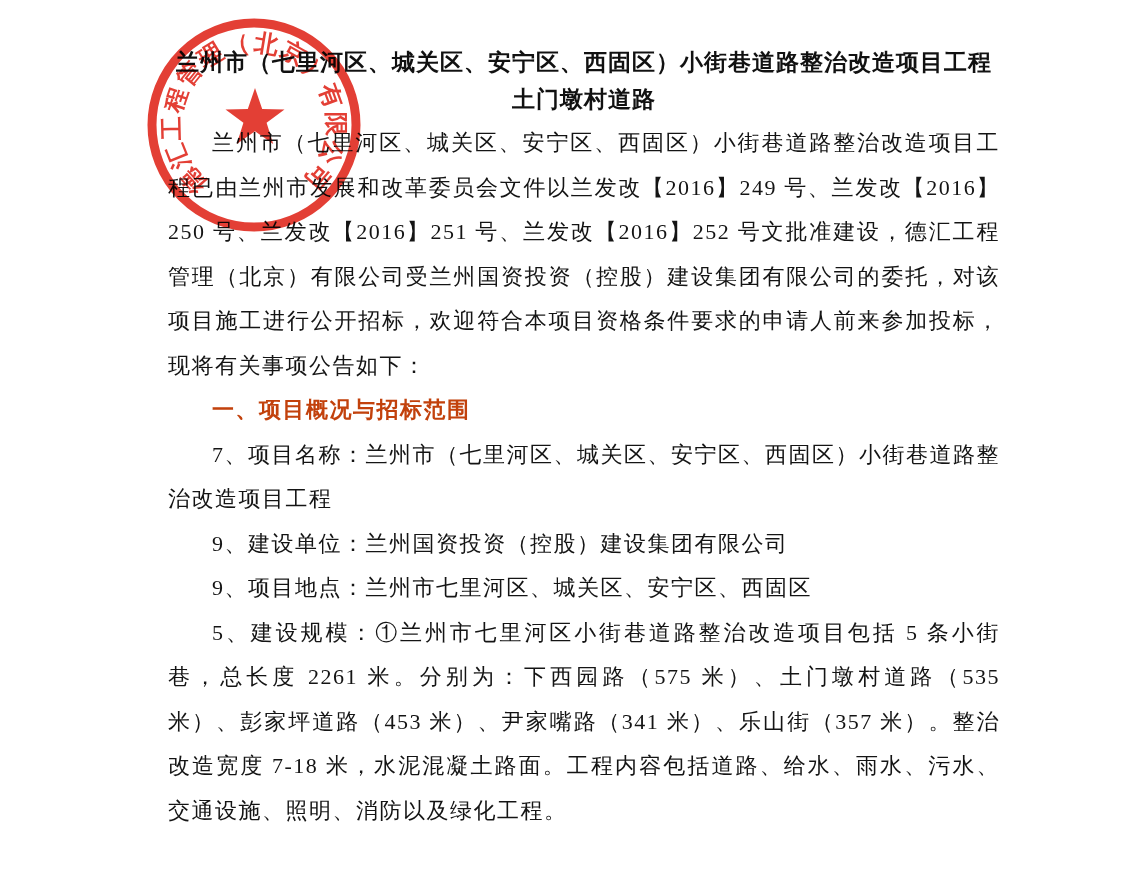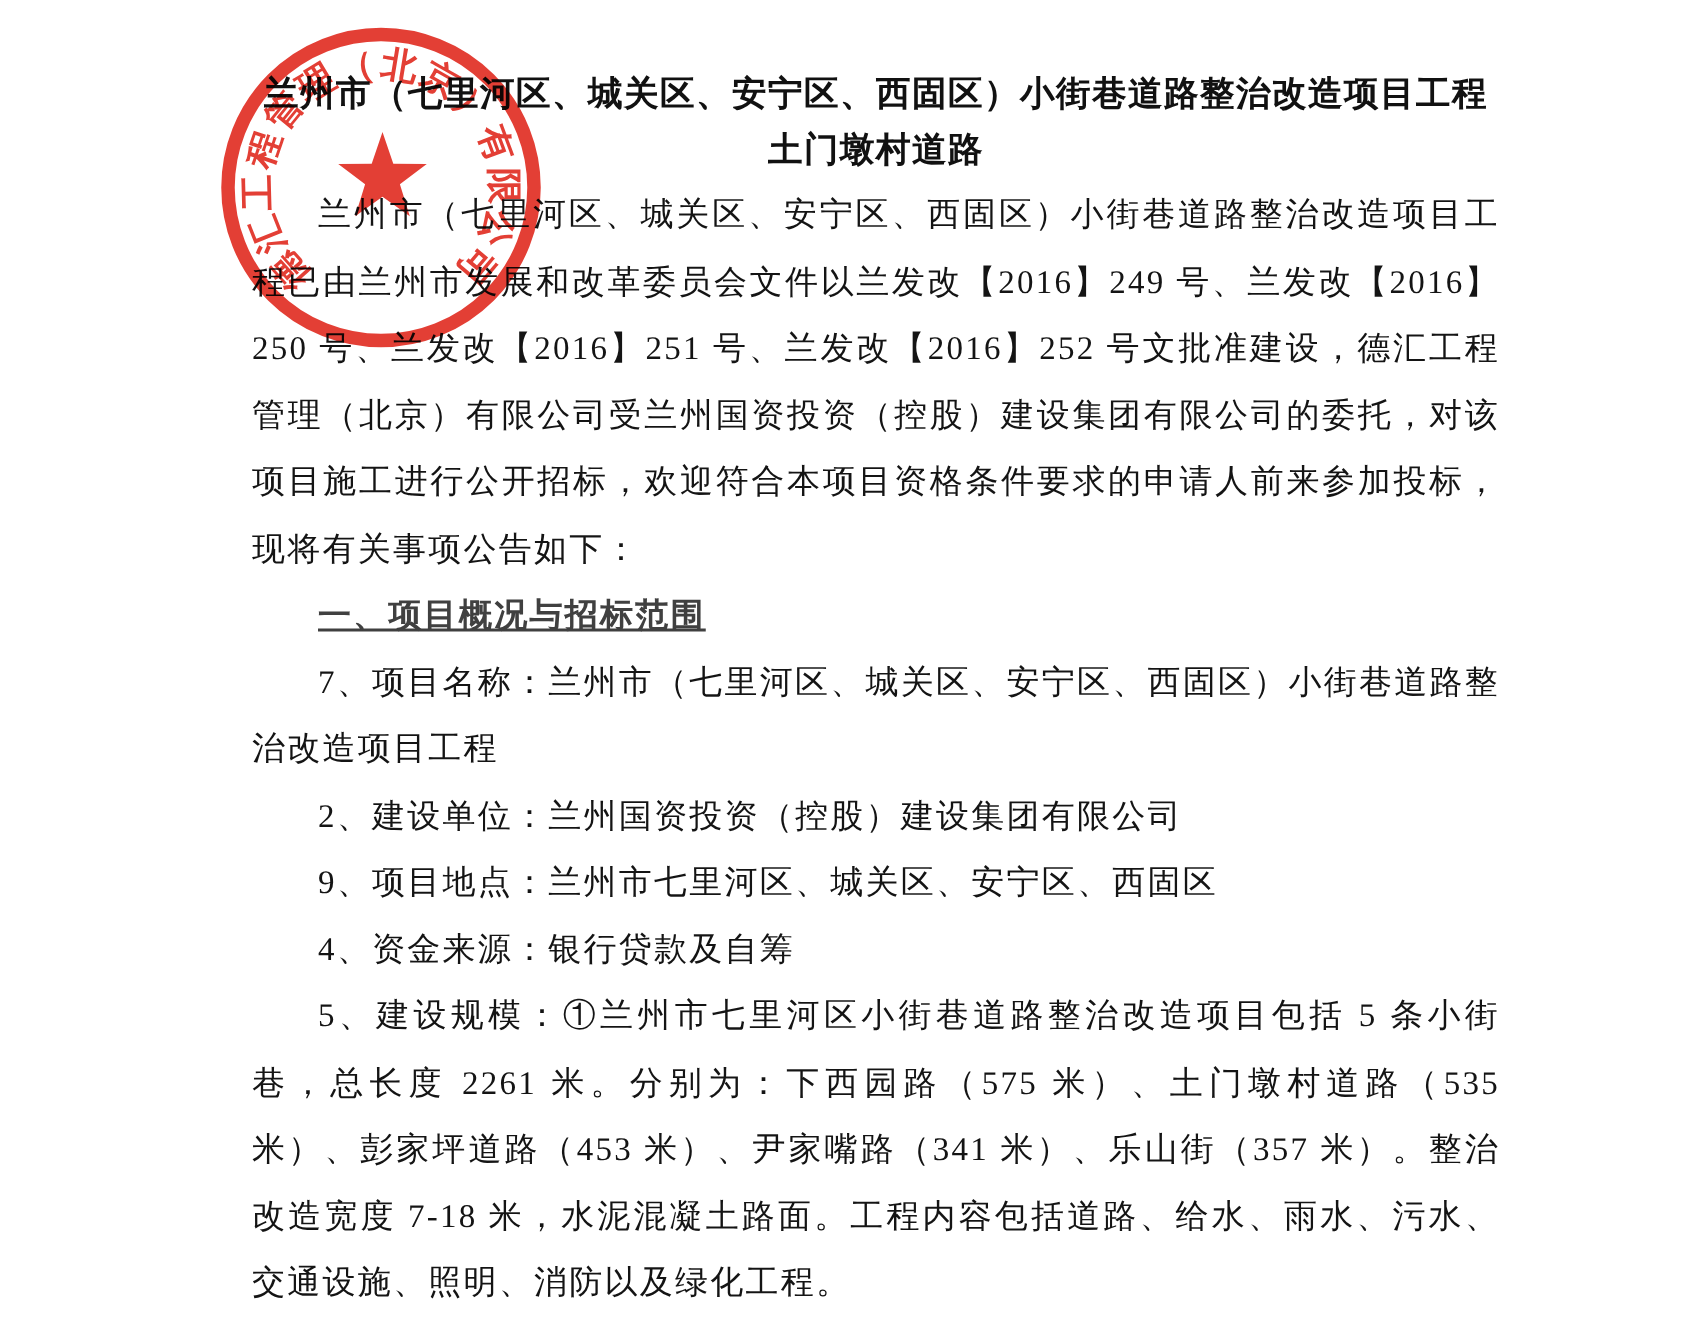--- a/index.html
+++ b/index.html
@@ -36,22 +36,21 @@
     line-height: 44.5px;
     letter-spacing: 1.5px;
     text-align: justify;
   }
   .para {
     margin: 0;
     text-indent: 2em;
   }
   .para.heading {
     font-weight: bold;
-    color: #404040;
-    text-decoration: underline;
+    color: #c2410c;
   }
   .seal {
     position: absolute;
     left: 140px;
     top: 14px;
     width: 228px;
     height: 228px;
     mix-blend-mode: multiply;
     opacity: 0.95;
     pointer-events: none;
@@ -65,23 +64,22 @@
 
   <div class="doc">
     <div class="doc-title">
       <div>兰州市（七里河区、城关区、安宁区、西固区）小街巷道路整治改造项目工程</div>
       <div>土门墩村道路</div>
     </div>
     <div class="doc-body">
       <p class="para">兰州市（七里河区、城关区、安宁区、西固区）小街巷道路整治改造项目工程已由兰州市发展和改革委员会文件以兰发改【2016】249 号、兰发改【2016】250 号、兰发改【2016】251 号、兰发改【2016】252 号文批准建设，德汇工程管理（北京）有限公司受兰州国资投资（控股）建设集团有限公司的委托，对该项目施工进行公开招标，欢迎符合本项目资格条件要求的申请人前来参加投标，现将有关事项公告如下：</p>
       <p class="para heading">一、项目概况与招标范围</p>
       <p class="para">7、项目名称：兰州市（七里河区、城关区、安宁区、西固区）小街巷道路整治改造项目工程</p>
-      <p class="para">2、建设单位：兰州国资投资（控股）建设集团有限公司</p>
+      <p class="para">9、建设单位：兰州国资投资（控股）建设集团有限公司</p>
       <p class="para">9、项目地点：兰州市七里河区、城关区、安宁区、西固区</p>
-      <p class="para">4、资金来源：银行贷款及自筹</p>
       <p class="para">5、建设规模：①兰州市七里河区小街巷道路整治改造项目包括 5 条小街巷，总长度 2261 米。分别为：下西园路（575 米）、土门墩村道路（535 米）、彭家坪道路（453 米）、尹家嘴路（341 米）、乐山街（357 米）。整治改造宽度 7-18 米，水泥混凝土路面。工程内容包括道路、给水、雨水、污水、交通设施、照明、消防以及绿化工程。</p>
     </div>
   </div>
 
   <div class="seal">
     <svg width="228" height="228" viewBox="0 0 228 228" xmlns="http://www.w3.org/2000/svg">
       <circle cx="114" cy="111" r="102" fill="none" stroke-width="9" stroke="#e2342a"></circle>
       <path id="sealArc" d="M 68.4 169.3 A 74 74 0 1 1 159.6 169.3" fill="none"></path>
       <text font-size="24" letter-spacing="2" font-weight="bold" font-family="Liberation Serif, DejaVu Serif, serif" fill="#e2342a">
         <textPath href="#sealArc" startOffset="0">德汇工程管理（北京）有限公司</textPath>

